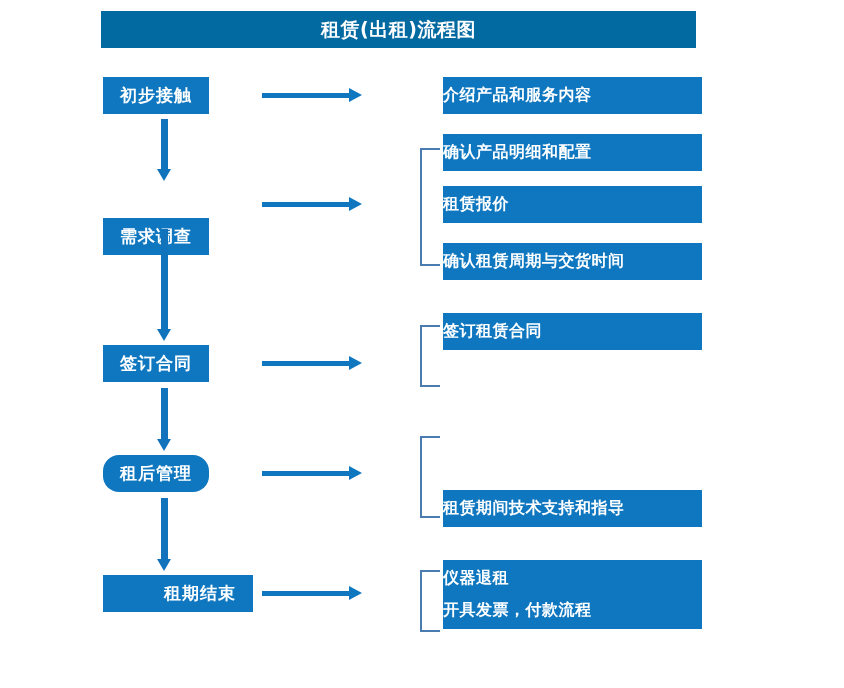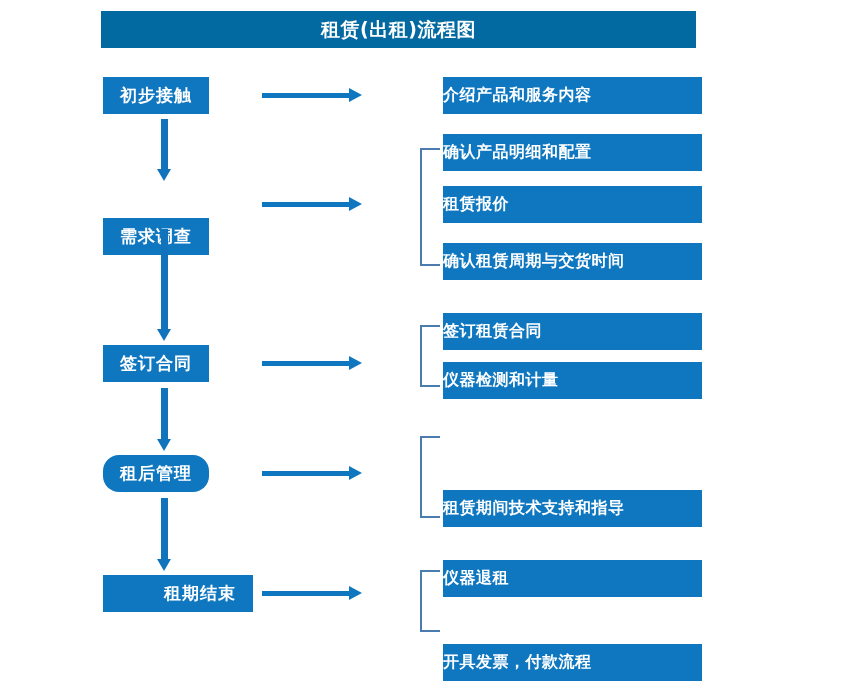--- a/index.html
+++ b/index.html
@@ -184,18 +184,17 @@
   <div class="bracket" style="top:148px; height:118px;"></div>
   <div class="bracket" style="top:325px; height:62px;"></div>
   <div class="bracket" style="top:436px; height:82px;"></div>
   <div class="bracket" style="top:570px; height:62px;"></div>
 
   <div class="detail-box" style="top:77px;">介绍产品和服务内容</div>
   <div class="detail-box" style="top:134px;">确认产品明细和配置</div>
   <div class="detail-box" style="top:186px;">租赁报价</div>
   <div class="detail-box" style="top:243px;">确认租赁周期与交货时间</div>
   <div class="detail-box" style="top:313px;">签订租赁合同</div>
-  <div class="detail-box" style="top:362px;">仪器检测和计量</div>
   <div class="detail-box" style="top:490px;">租赁期间技术支持和指导</div>
   <div class="detail-box" style="top:560px;">仪器退租</div>
-  <div class="detail-box" style="top:644px;font-family:Liberation Mono, monospace;">开具发票，付款流程</div>
+  <div class="detail-box" style="top:592px;font-family:Liberation Mono, monospace;">开具发票，付款流程</div>
 
 </div>
 
 </body></html>

